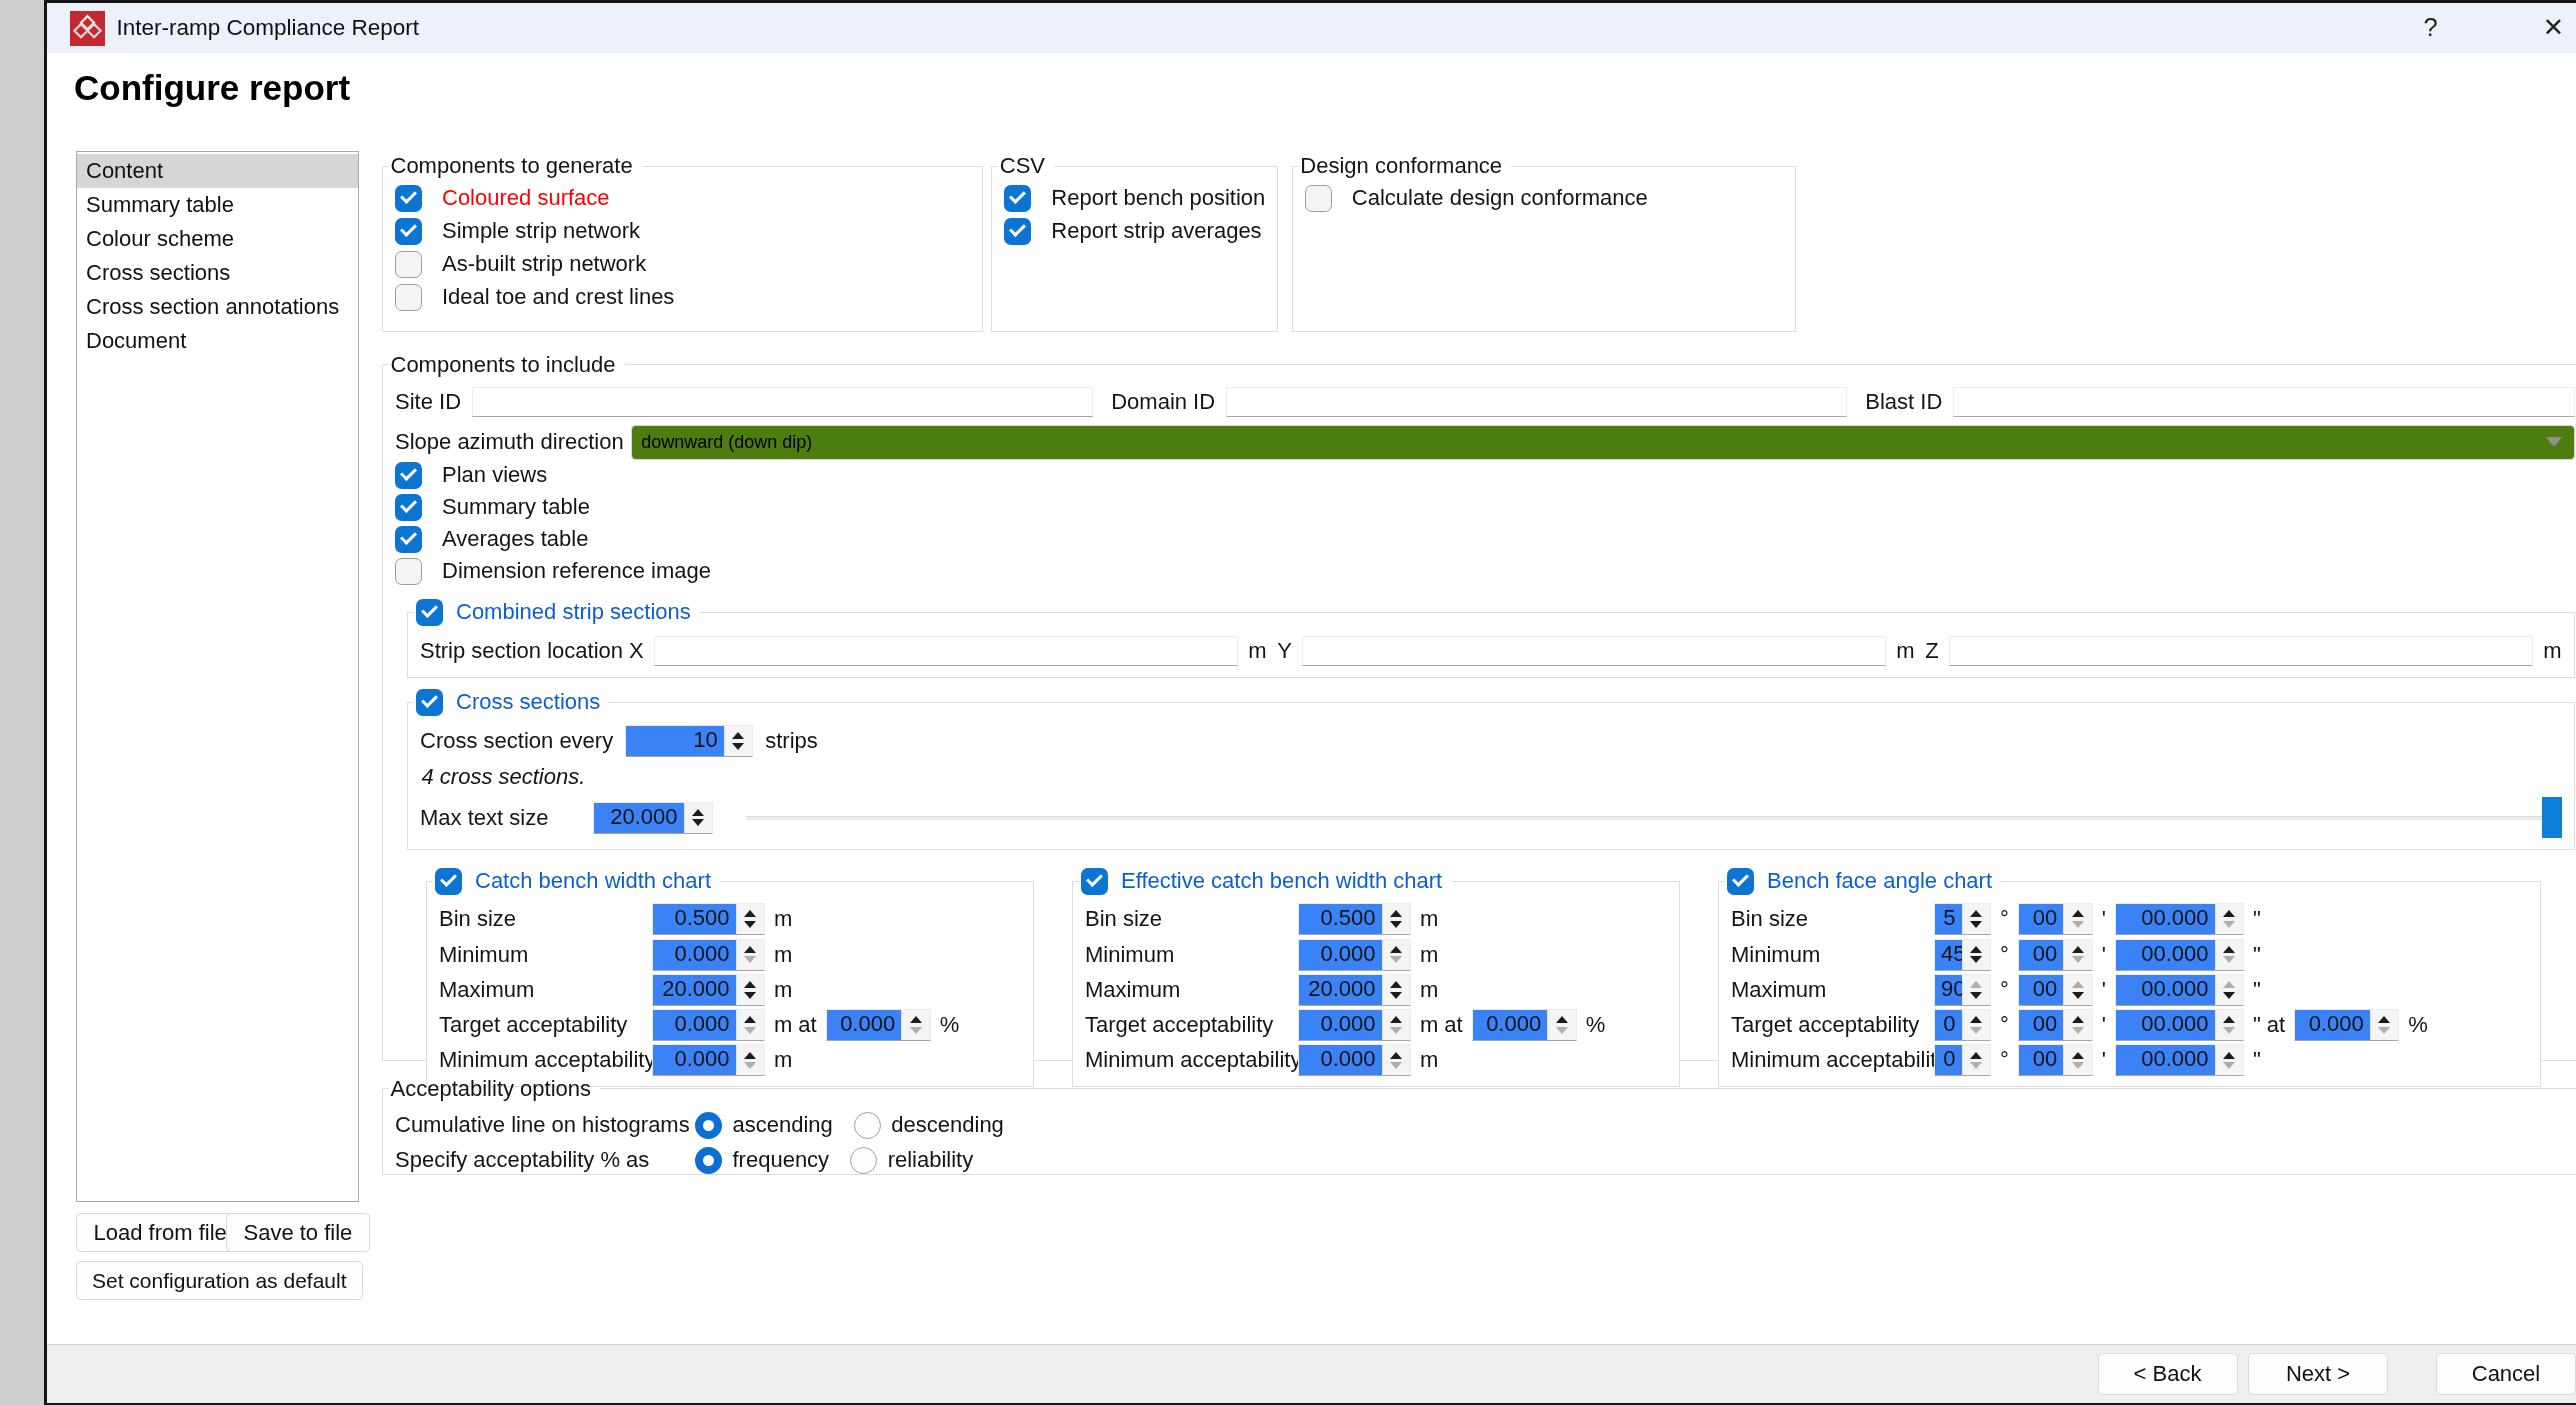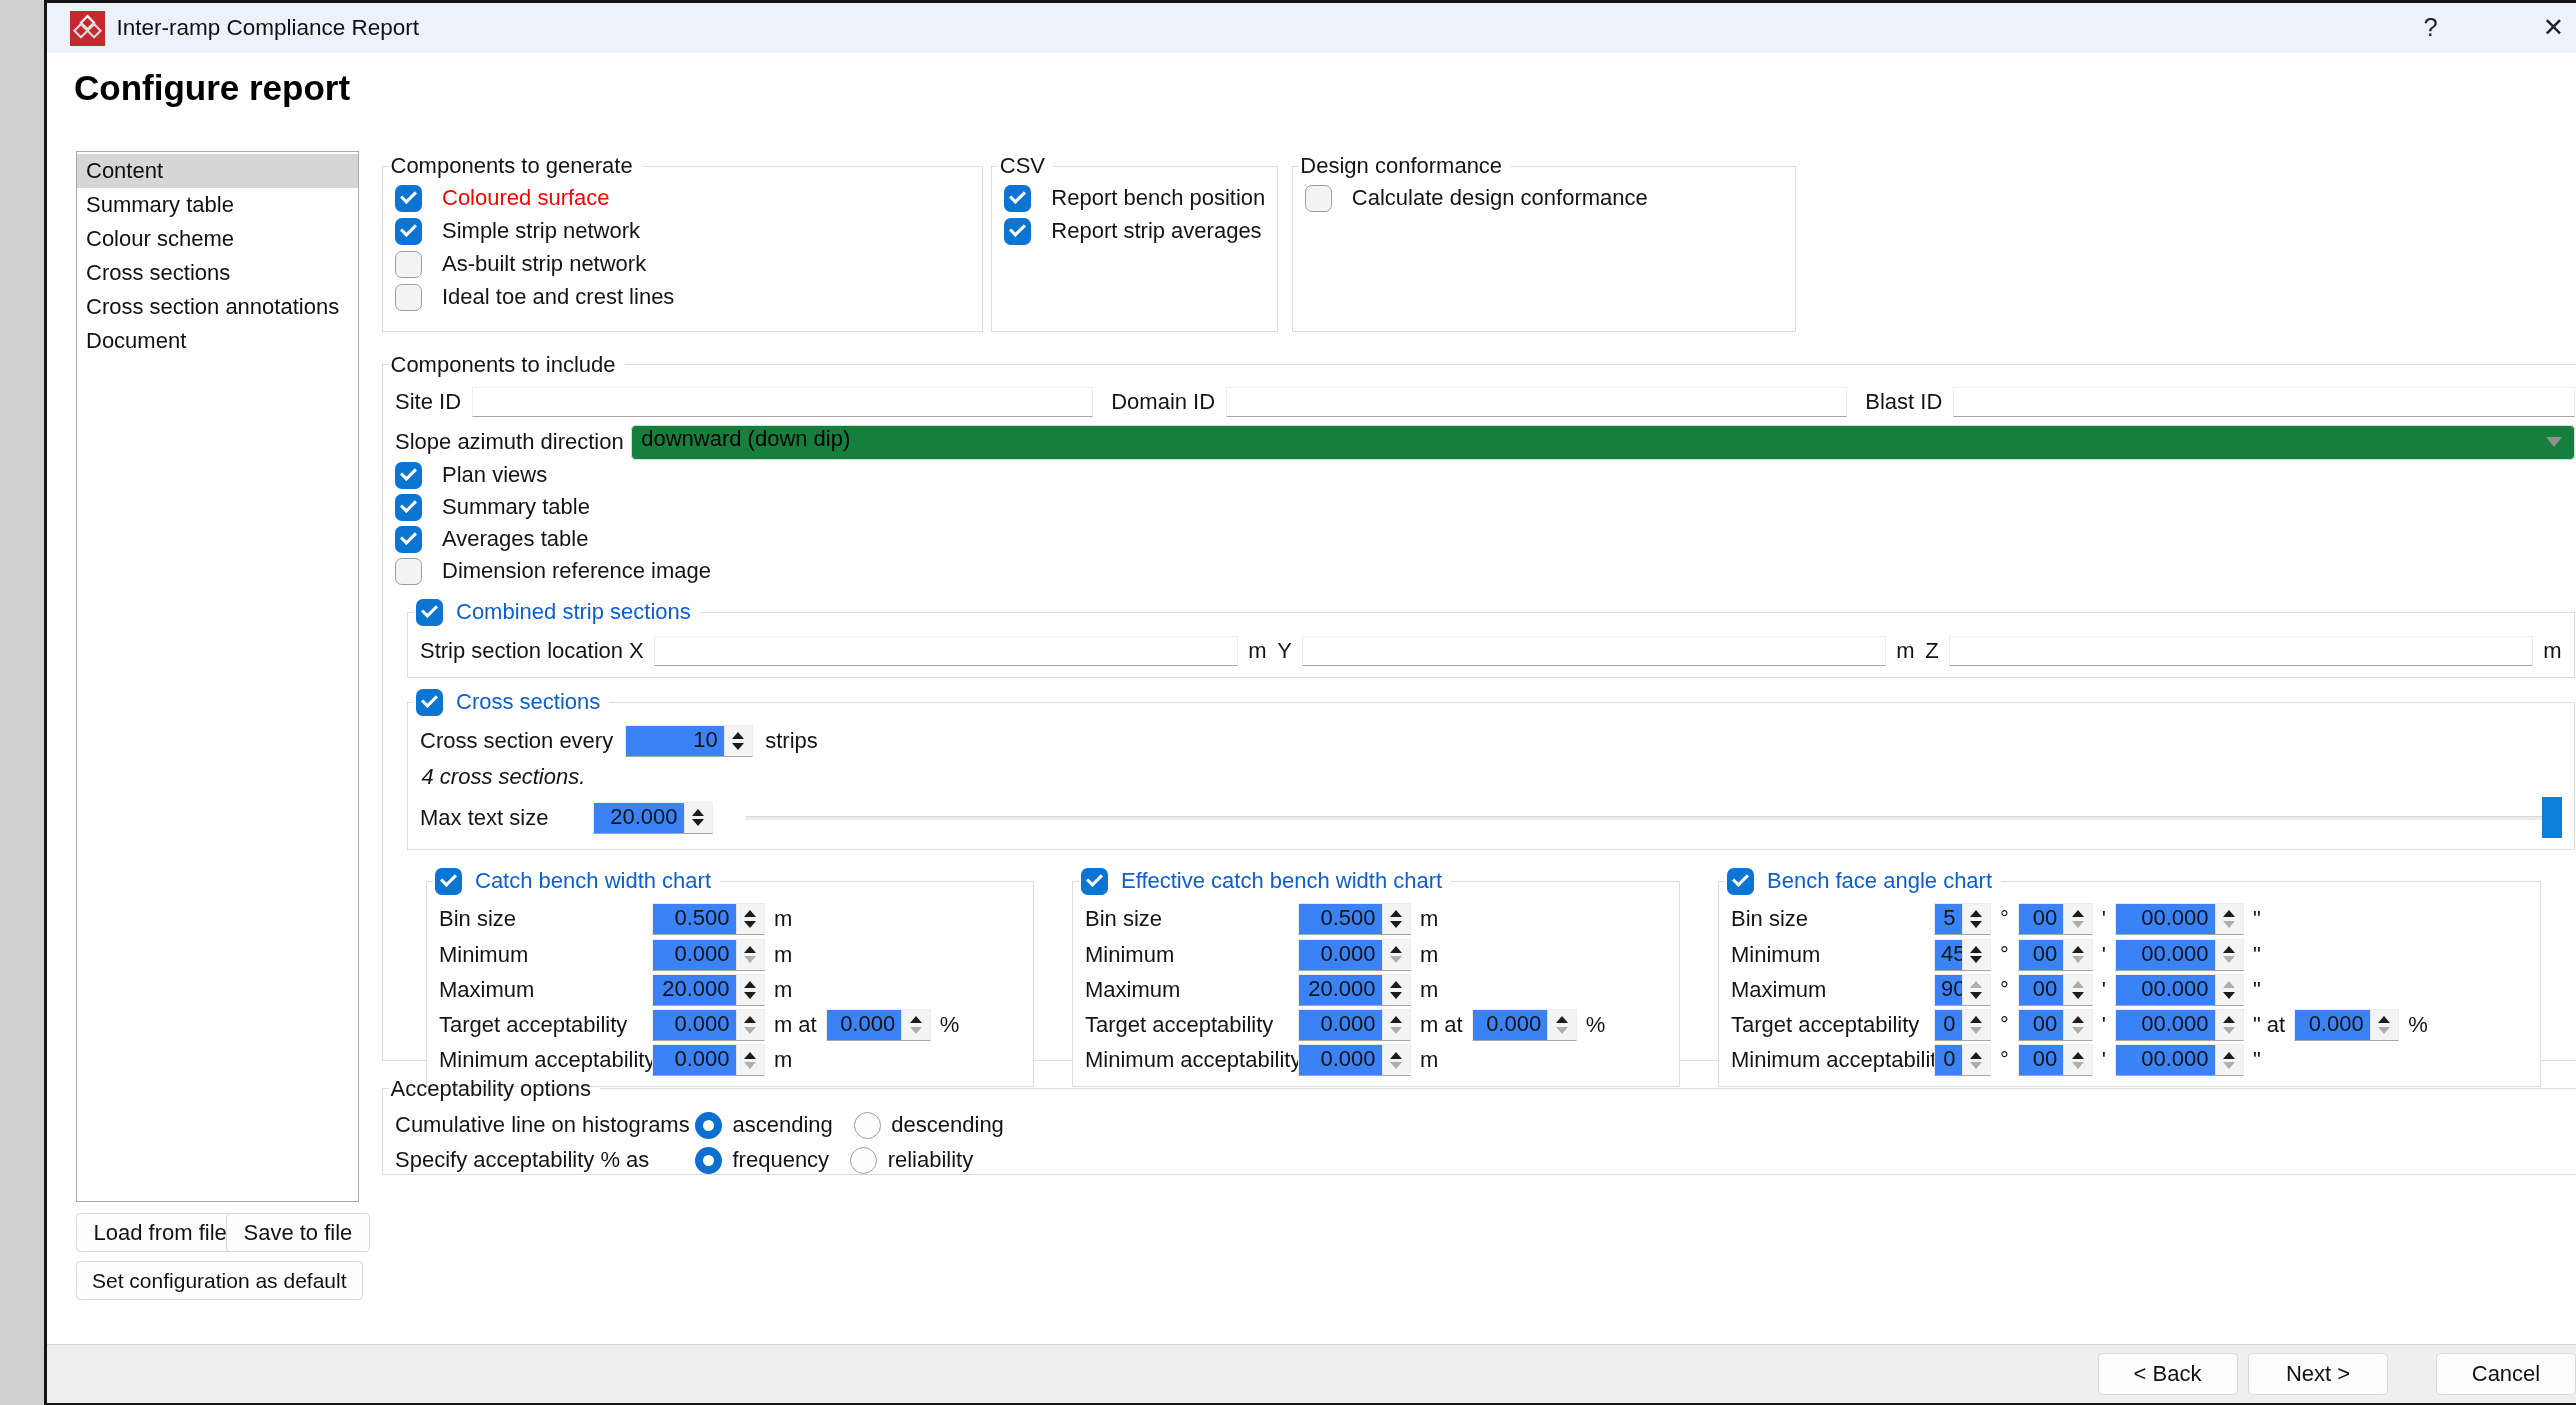--- a/index.html
+++ b/index.html
@@ -37,21 +37,21 @@
   .red{color:#ff0000;}
   .gtitle{font-size:22px;color:#0b5fd3;white-space:nowrap;}
   .glegend{display:flex;align-items:center;gap:13.5px;}
   
   .g-include{margin-top:19.5px;width:2210px;height:709px;padding:4.5px 16.5px 12px 12px;}
   .id-row{display:flex;align-items:center;height:39px;}
   .input{height:30px;background:#fff;border:1.5px solid #ededed;border-bottom:1.5px solid #a6a6a6;box-sizing:border-box;font-size:22px;padding:0 6px;min-width:30px;}
   .flex1{flex:1;}
   .ml14{margin-left:10.5px;} .ml24{margin-left:18px;}
   .az-row{display:flex;align-items:center;height:39px;margin-top:1.5px;}
-  .combo{flex:1;height:35px;border:1.5px solid #d9d9d9;border-radius:4.5px;display:flex;padding:0 38px 0 9px;font-size:22px;position:relative;box-sizing:border-box;margin-left:7.5px;background:#15803d;}
+  .combo{flex:1;height:35px;border:1.5px solid #d9d9d9;border-radius:4.5px;display:flex;align-items:center;padding:0 38px 0 9px;font-size:18px;position:relative;box-sizing:border-box;margin-left:7.5px;background:#4d7c0f;}
   .combo-arrow{position:absolute;right:12px;top:11.3px;width:0;height:0;border-left:8.3px solid transparent;border-right:8.3px solid transparent;border-top:10.5px solid #909090;}
   .inc-checks .chk-row{height:32px;}
   .g-combined{margin-left:12px;margin-top:9px;padding-bottom:7.5px;}
   .strip-row{display:flex;align-items:center;gap:10.5px;height:38px;}
   .g-cross{margin-left:12px;margin-top:10.5px;padding-bottom:9px;}
   .cs-row1{display:flex;align-items:center;gap:12px;height:39px;}
   .note{font-style:italic;font-size:22px;margin:3px 0 6px 1.5px;color:#141414;}
   .cs-row2{display:flex;align-items:center;height:44px;}
   .spin{display:inline-flex;height:32px;box-sizing:border-box;background:#3b82f6;border:1.5px solid #ececec;border-bottom-color:#a6a6a6;flex:none;}
   .spin-val{flex:1;font-size:22px;color:#141414;text-align:right;padding:0 6px;line-height:28.5px;overflow:hidden;}

